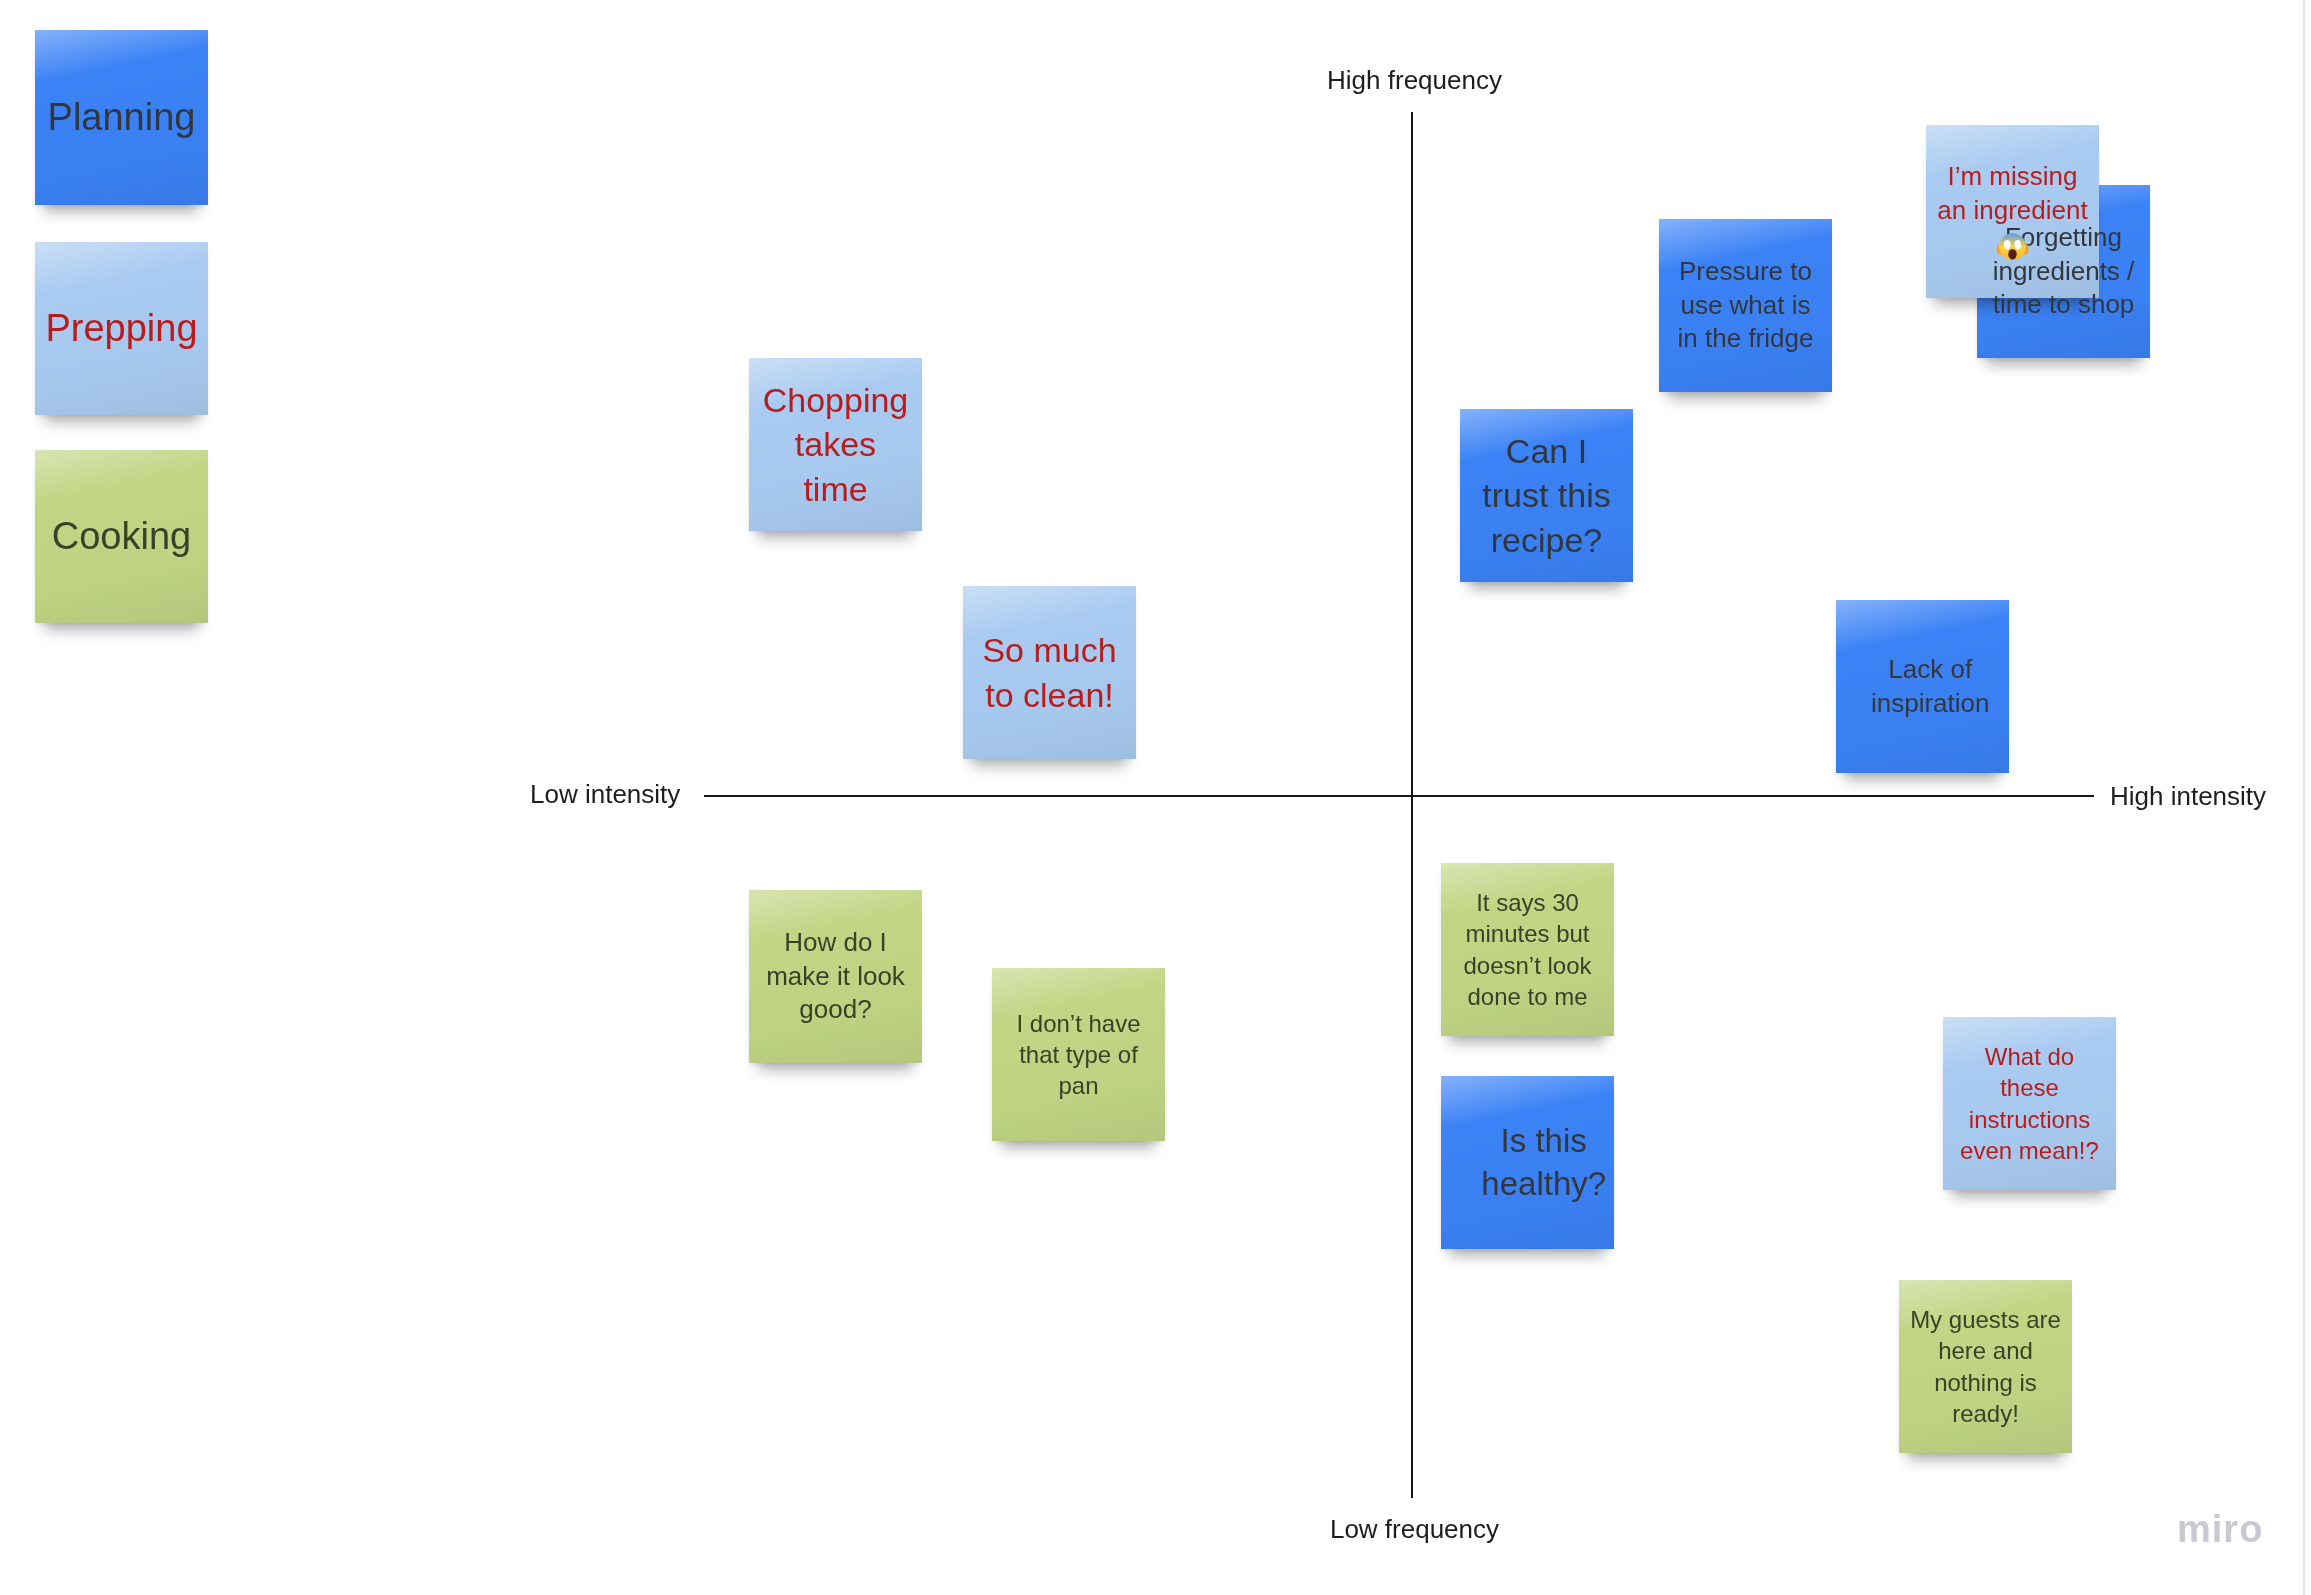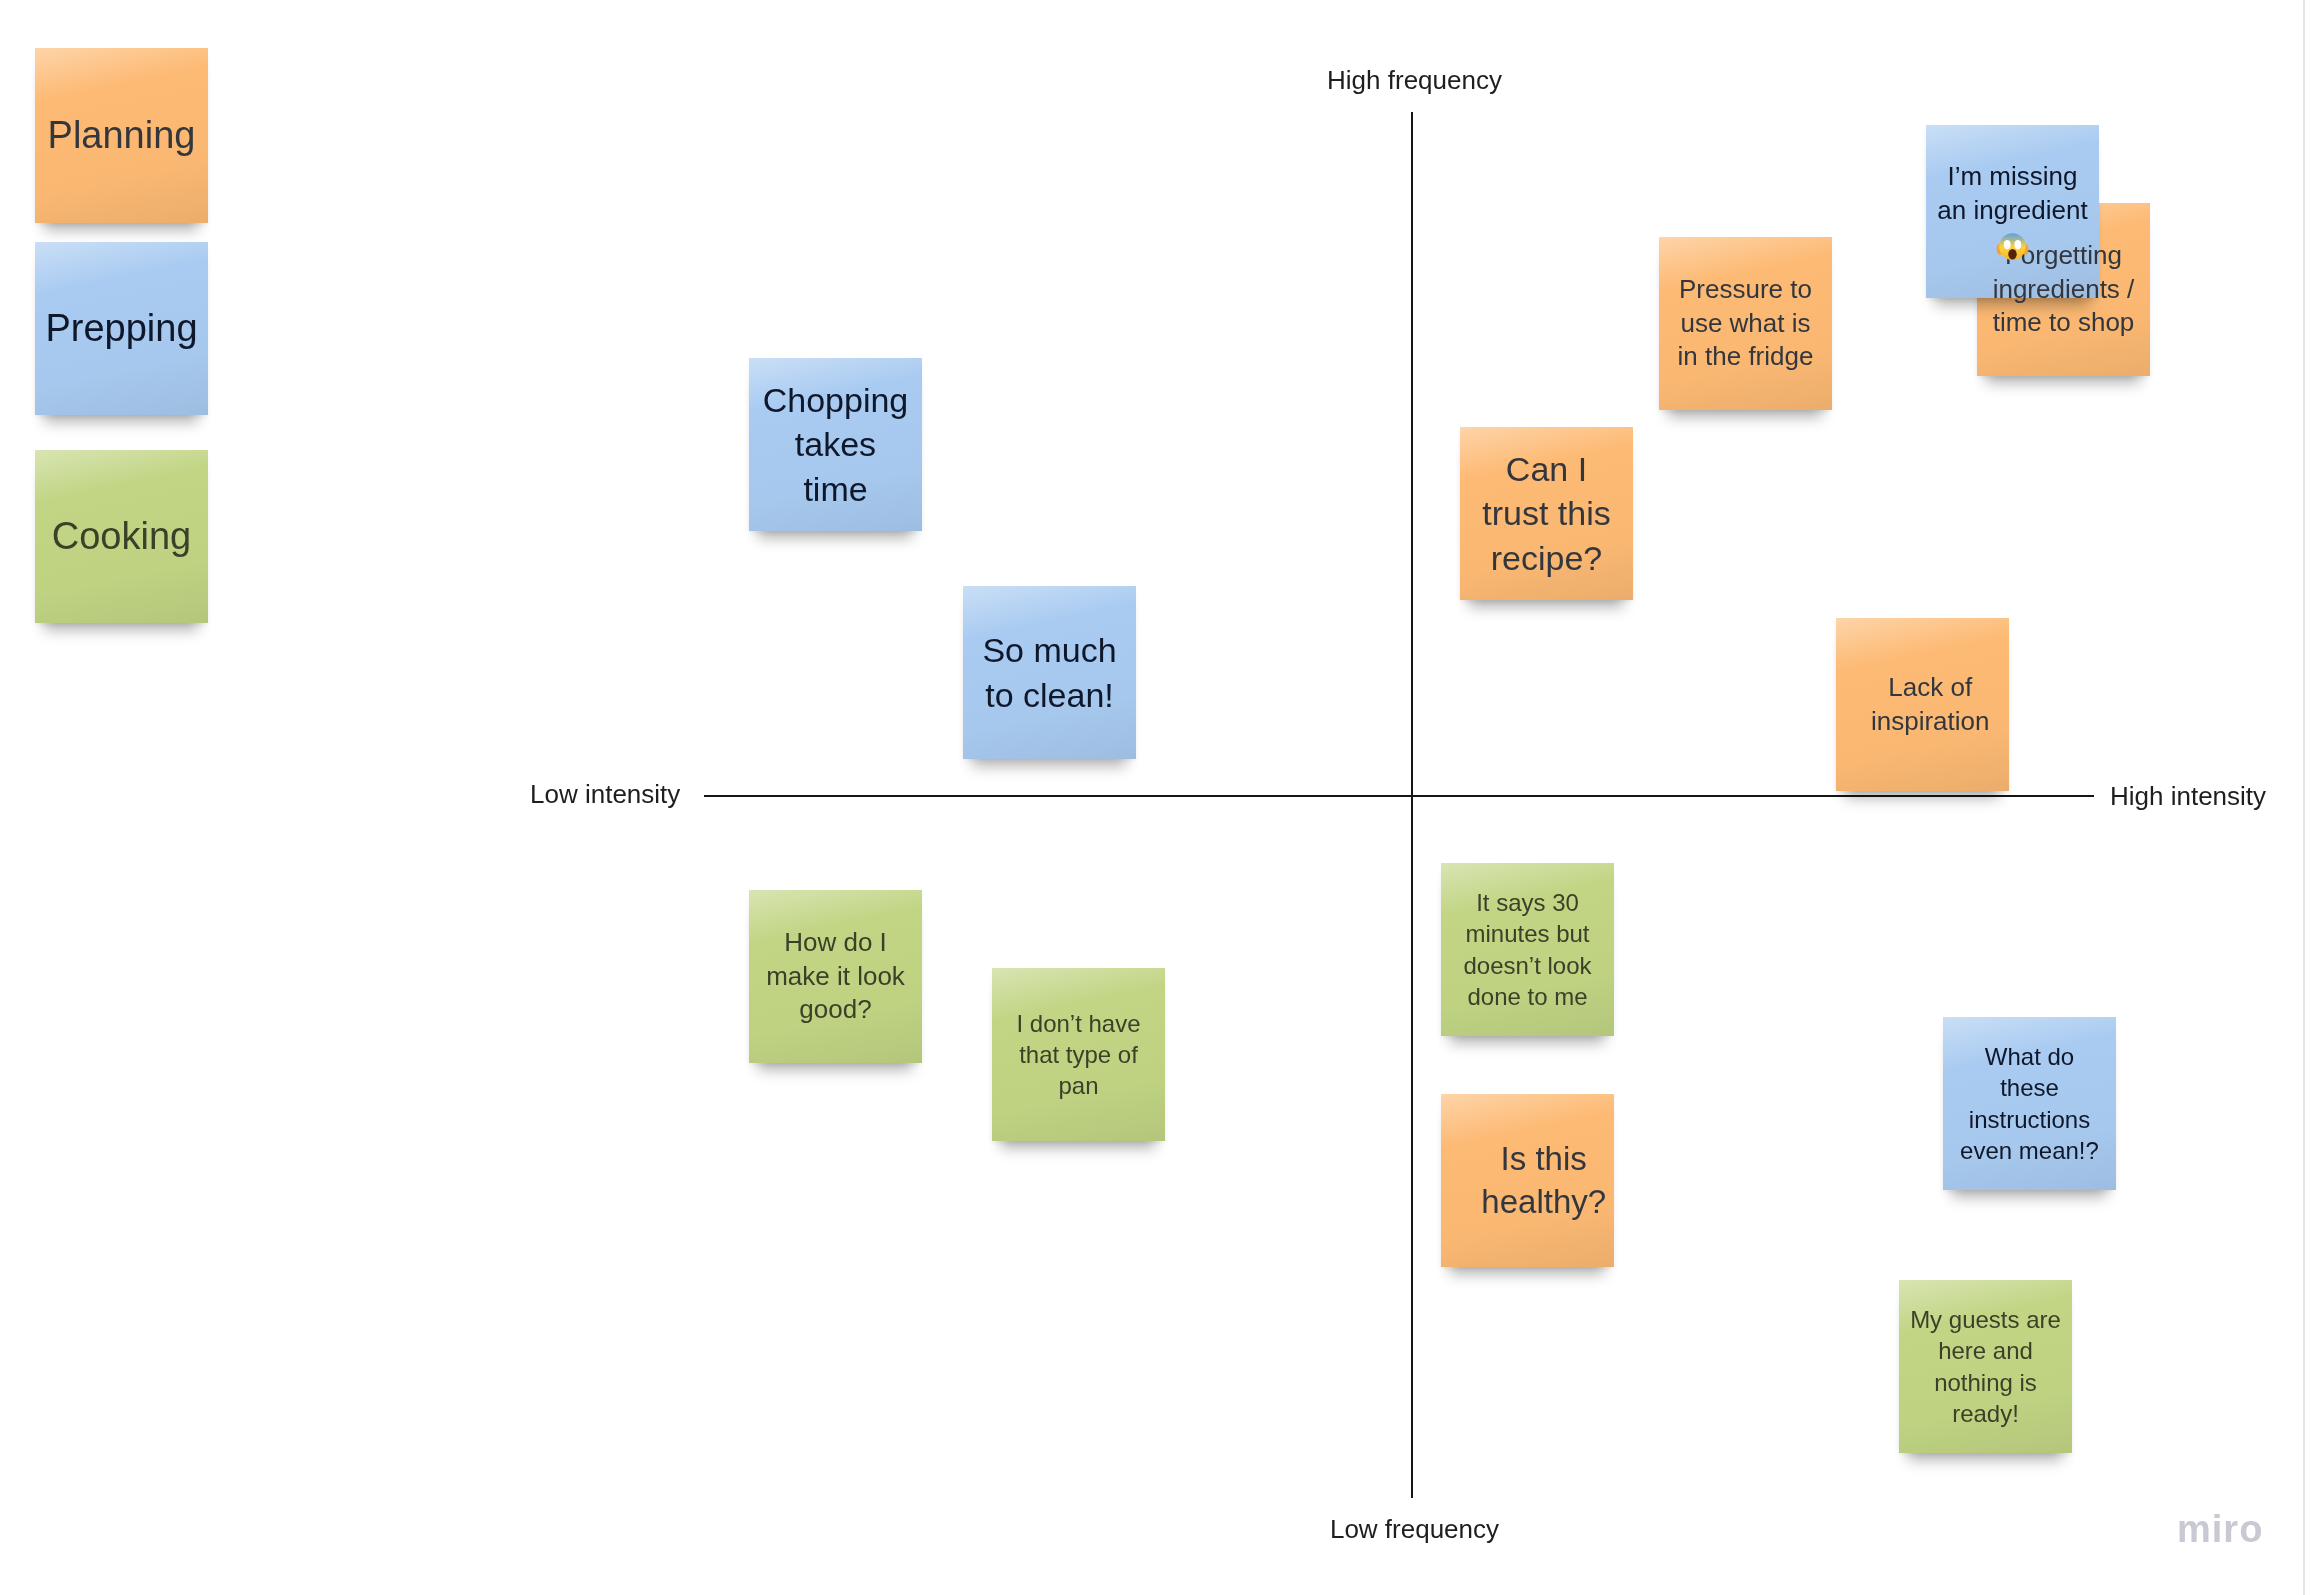--- a/index.html
+++ b/index.html
@@ -27,22 +27,22 @@
     position:absolute;width:173px;height:173px;
     display:flex;align-items:center;justify-content:center;
     text-align:center;box-sizing:border-box;padding:9.6px;
     color:#33373d;line-height:1.3;
     box-shadow:0 15.4px 13.4px -8.6px rgba(0,0,0,0.30), 0 2.9px 5.8px -1.9px rgba(0,0,0,0.10);
   }
   .note::after{
     content:"";position:absolute;inset:0;pointer-events:none;
     background:linear-gradient(168deg, rgba(255,255,255,0.38) 0%, rgba(255,255,255,0) 26%, rgba(0,0,0,0.015) 70%, rgba(0,0,0,0.07) 100%);
   }
-  .yellow{background:#fdba74;margin-top:18px;}
-  .blue{background:#A9CBF1;color:#0f172a;}
+  .yellow{background:#3b82f6;}
+  .blue{background:#A9CBF1;color:#b91c1c;}
   .green{background:#C1D584;color:#3a4128;}
   .size-xl{font-size:38px;padding:5.8px;}
   .size-l{font-size:34px;}
   .size-m{font-size:33px;}
   .size-s{font-size:26px;}
   .size-xs{font-size:24px;}
   .pad-lg{padding:9.6px 27px;}
   
   .p-leg-planning{left:35px;top:30px;height:175px;}
   .p-leg-prepping{left:35px;top:242px;height:173px;}

